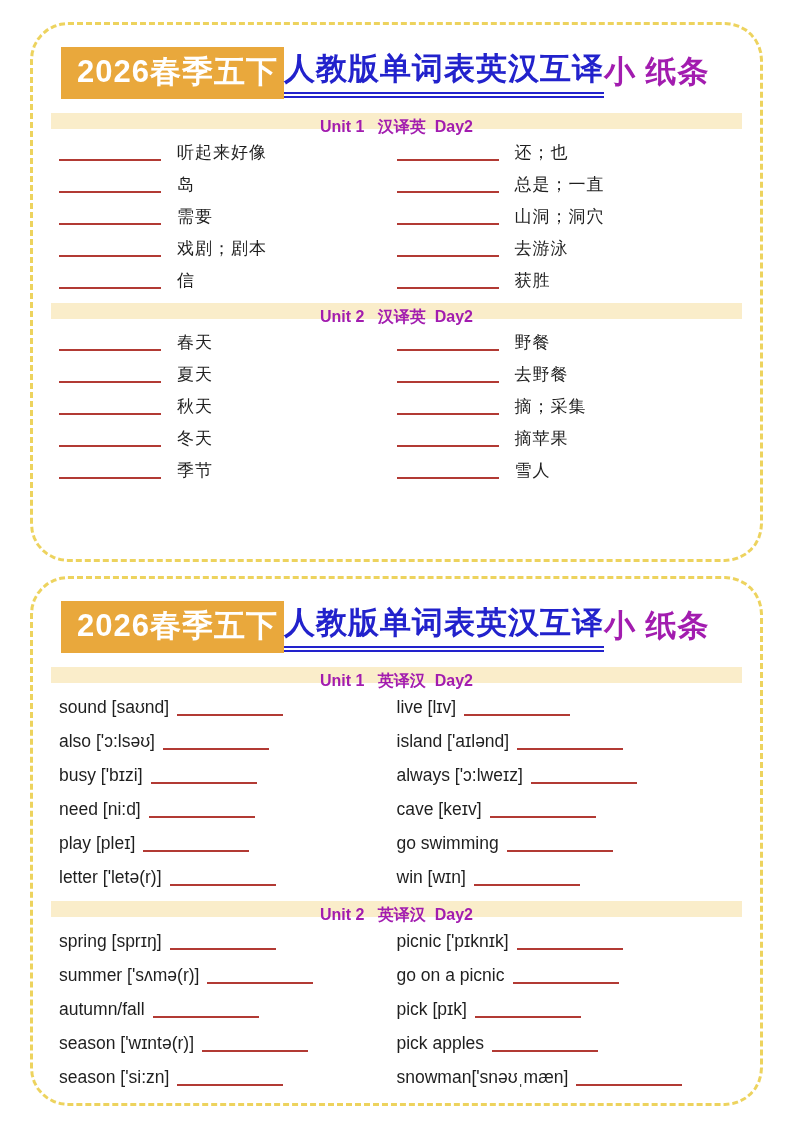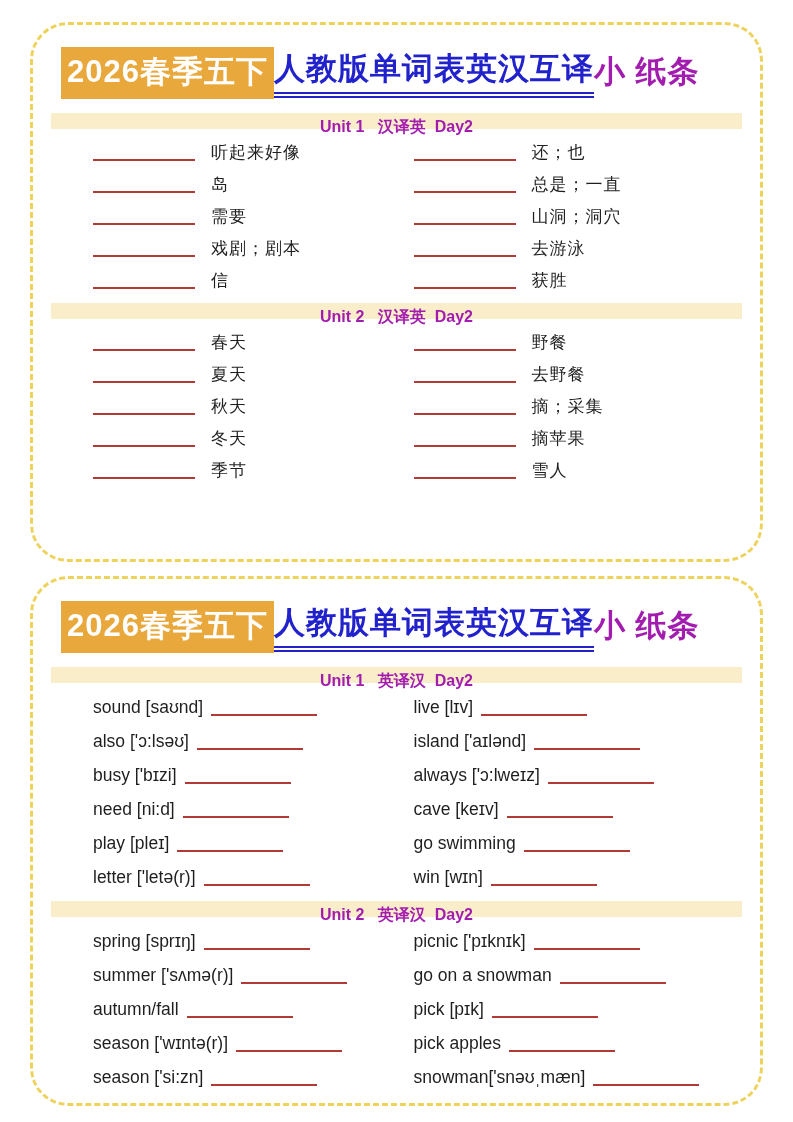--- a/index.html
+++ b/index.html
@@ -27,21 +27,21 @@
     align-items: center;
     white-space: nowrap;
     font-weight: bold;
     font-size: 31px;
     margin: 2px 0 14px 4px;
     letter-spacing: 1px;
   }
   .title-badge {
     background: #e9a83c;
     color: #ffffff;
-    padding: 4px 6px 6px 6px;
+    padding: 4px 6px 6px 16px;
   }
   .title-blue {
     color: #2222cc;
     border-bottom: 6px double #2222cc;
     padding-bottom: 2px;
   }
   .title-black { color: #a21caf; padding-bottom: 2px; }
 
   .unit-header {
     background: #faedca;
@@ -52,21 +52,20 @@
     font-size: 16px;
     color: #a21caf;
     white-space: pre;
     margin: 1px -6px;
   }
 
   .rows {
     display: grid;
     grid-template-columns: 1fr 1fr;
     padding: 6px 2px 6px 2px;
-    margin-left: 34px;
   }
   .row { display: flex; align-items: center; }
   .rows-cn .row { height: 32px; }
   .rows-en .row { height: 34px; }
 
   .blank {
     display: inline-block;
     width: 102px;
     height: 17px;
     border-bottom: 2px solid #b23a34;
@@ -244,21 +243,21 @@
       </div>
     <div class="row">
         <span class="en-text">picnic ['pɪknɪk]</span>
         <span class="blank"></span>
       </div>
     <div class="row">
         <span class="en-text">summer ['sʌmə(r)]</span>
         <span class="blank"></span>
       </div>
     <div class="row">
-        <span class="en-text">go on a snowman</span>
+        <span class="en-text">go on a picnic</span>
         <span class="blank"></span>
       </div>
     <div class="row">
         <span class="en-text">autumn/fall</span>
         <span class="blank"></span>
       </div>
     <div class="row">
         <span class="en-text">pick [pɪk]</span>
         <span class="blank"></span>
       </div>

